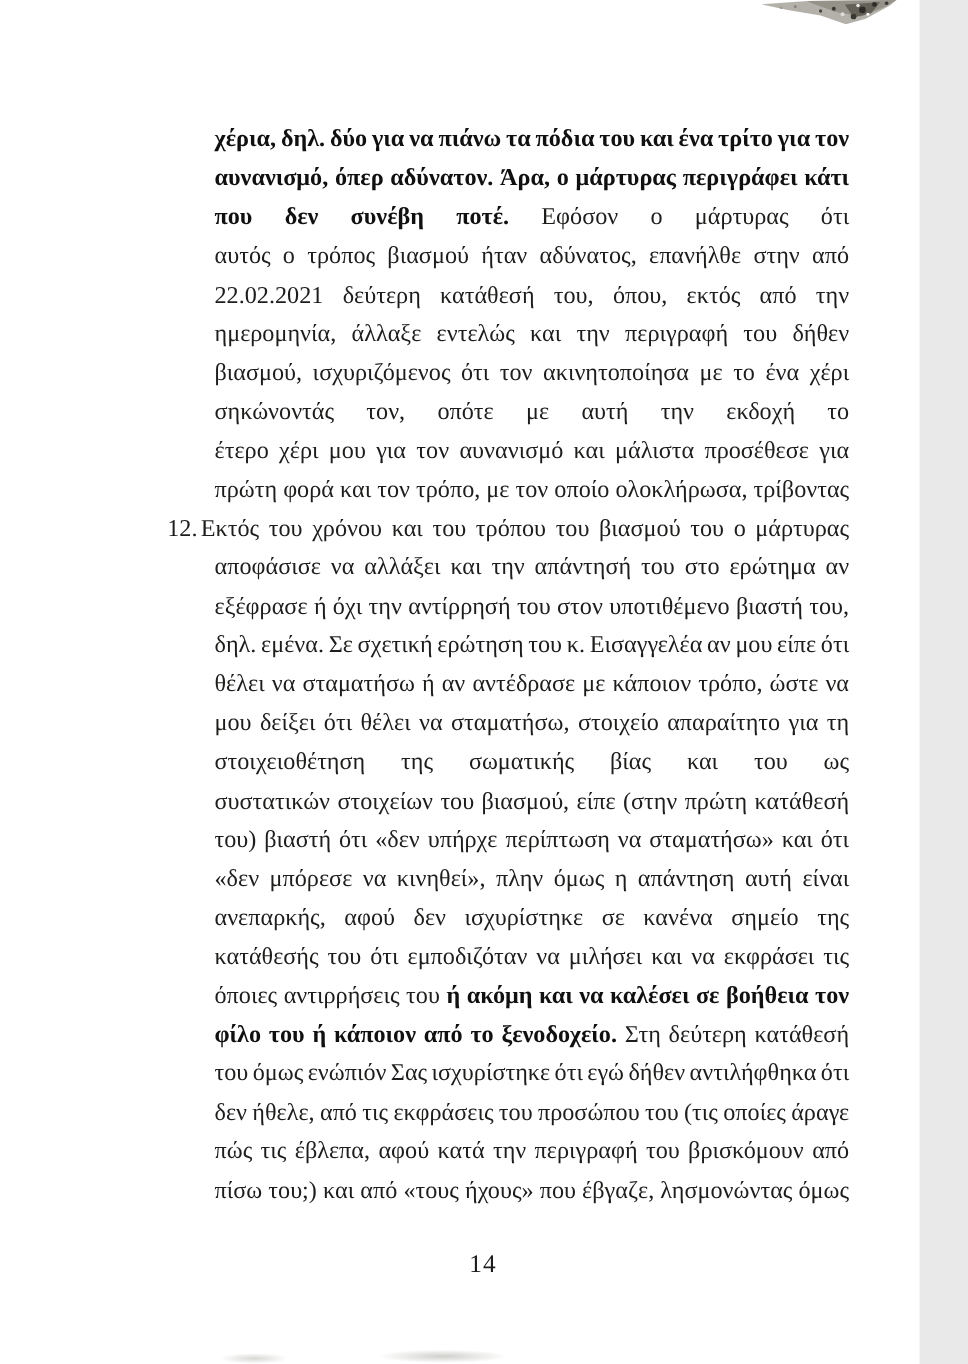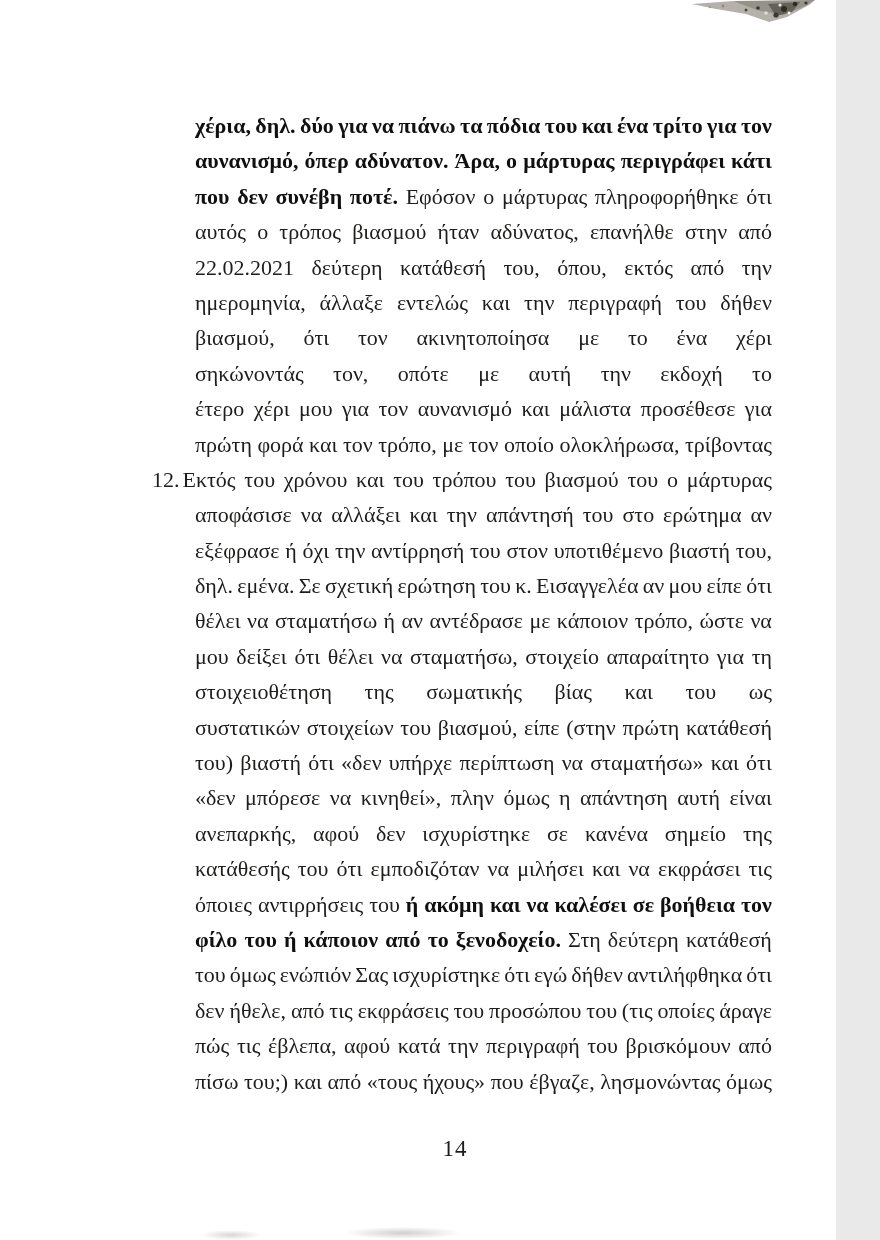--- a/index.html
+++ b/index.html
@@ -35,21 +35,21 @@
   .line.first-num .rest{
     flex:1;
     display:flex;
     justify-content:space-between;
     margin-left:3px;
   }
   .marker{flex:none;}
   .b{font-weight:bold;color:#101010;}
   .pagenum{
     position:absolute;
-    left:152px;top:1136px;
+    left:136px;top:1136px;
     width:606px;
     text-align:center;
     font-size:23px;
     letter-spacing:1px;
   }
   .artifact-top{
     position:absolute;
     left:688px;top:0;
   }
   .smudge{
@@ -116,21 +116,20 @@
         <span class="b">κάτι</span>
       </div>
       <div class="line body just">
         <span class="b">που</span>
         <span class="b">δεν</span>
         <span class="b">συνέβη</span>
         <span class="b">ποτέ.</span>
         <span>Εφόσον</span>
         <span>ο</span>
         <span>μάρτυρας</span>
-        <span>πληροφορήθηκε</span>
         <span>ότι</span>
       </div>
       <div class="line body just">
         <span>αυτός</span>
         <span>ο</span>
         <span>τρόπος</span>
         <span>βιασμού</span>
         <span>ήταν</span>
         <span>αδύνατος,</span>
         <span>επανήλθε</span>
@@ -152,20 +151,21 @@
         <span>άλλαξε</span>
         <span>εντελώς</span>
         <span>και</span>
         <span>την</span>
         <span>περιγραφή</span>
         <span>του</span>
         <span>δήθεν</span>
       </div>
       <div class="line body just">
         <span>βιασμού,</span>
+        <span>ισχυριζόμενος</span>
         <span>ότι</span>
         <span>τον</span>
         <span>ακινητοποίησα</span>
         <span>με</span>
         <span>το</span>
         <span>ένα</span>
         <span>χέρι</span>
       </div>
       <div class="line body just">
         <span>σηκώνοντάς</span>

